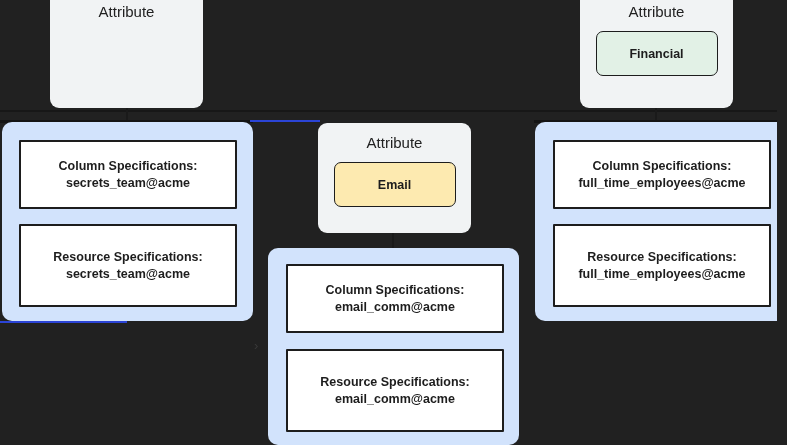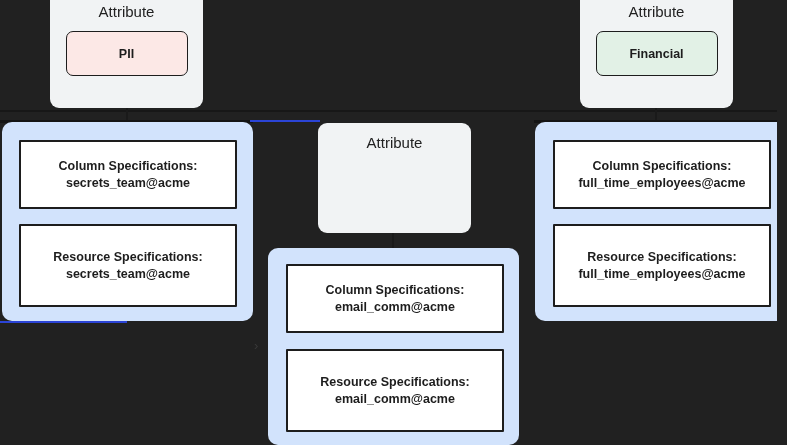--- a/index.html
+++ b/index.html
@@ -116,30 +116,30 @@
   <div class="conn" style="left:655px; top:108px; width:2px; height:14px;"></div>
   <div class="conn" style="left:392px; top:233px; width:2px; height:15px;"></div>
   <div class="conn-rail" style="left:0px; top:120px; width:253px; height:3px; background:#141414;"></div>
   <div class="conn-rail" style="left:534px; top:120px; width:253px; height:3px; background:#141414;"></div>
 
   <div class="conn-hi" style="left:250px; top:120px; width:70px;"></div>
   <div class="conn-hi" style="left:0px; top:321px; width:127px;"></div>
 
   <div class="attr-card" style="left:50px; top:-8px; width:153px; height:116px;">
     <div class="attr-card-title">Attribute</div>
-    <div class="attr-pill pill-pii">PII</div>
   </div>
 
   <div class="attr-card" style="left:580px; top:-8px; width:153px; height:116px;">
     <div class="attr-card-title">Attribute</div>
     <div class="attr-pill pill-financial">Financial</div>
   </div>
 
   <div class="attr-card" style="left:318px; top:123px; width:153px; height:110px;">
     <div class="attr-card-title">Attribute</div>
+    <div class="attr-pill pill-email">Email</div>
   </div>
 
   <div class="spec-panel" style="left:2px; top:122px; width:251px; height:199px;">
     <div class="spec-box" style="left:17px; top:18px; width:218px; height:69px;">
       <span class="spec-line">Column Specifications:</span>
       <span class="spec-line">secrets_team@acme</span>
     </div>
     <div class="spec-box" style="left:17px; top:102px; width:218px; height:83px;">
       <span class="spec-line">Resource Specifications:</span>
       <span class="spec-line">secrets_team@acme</span>

